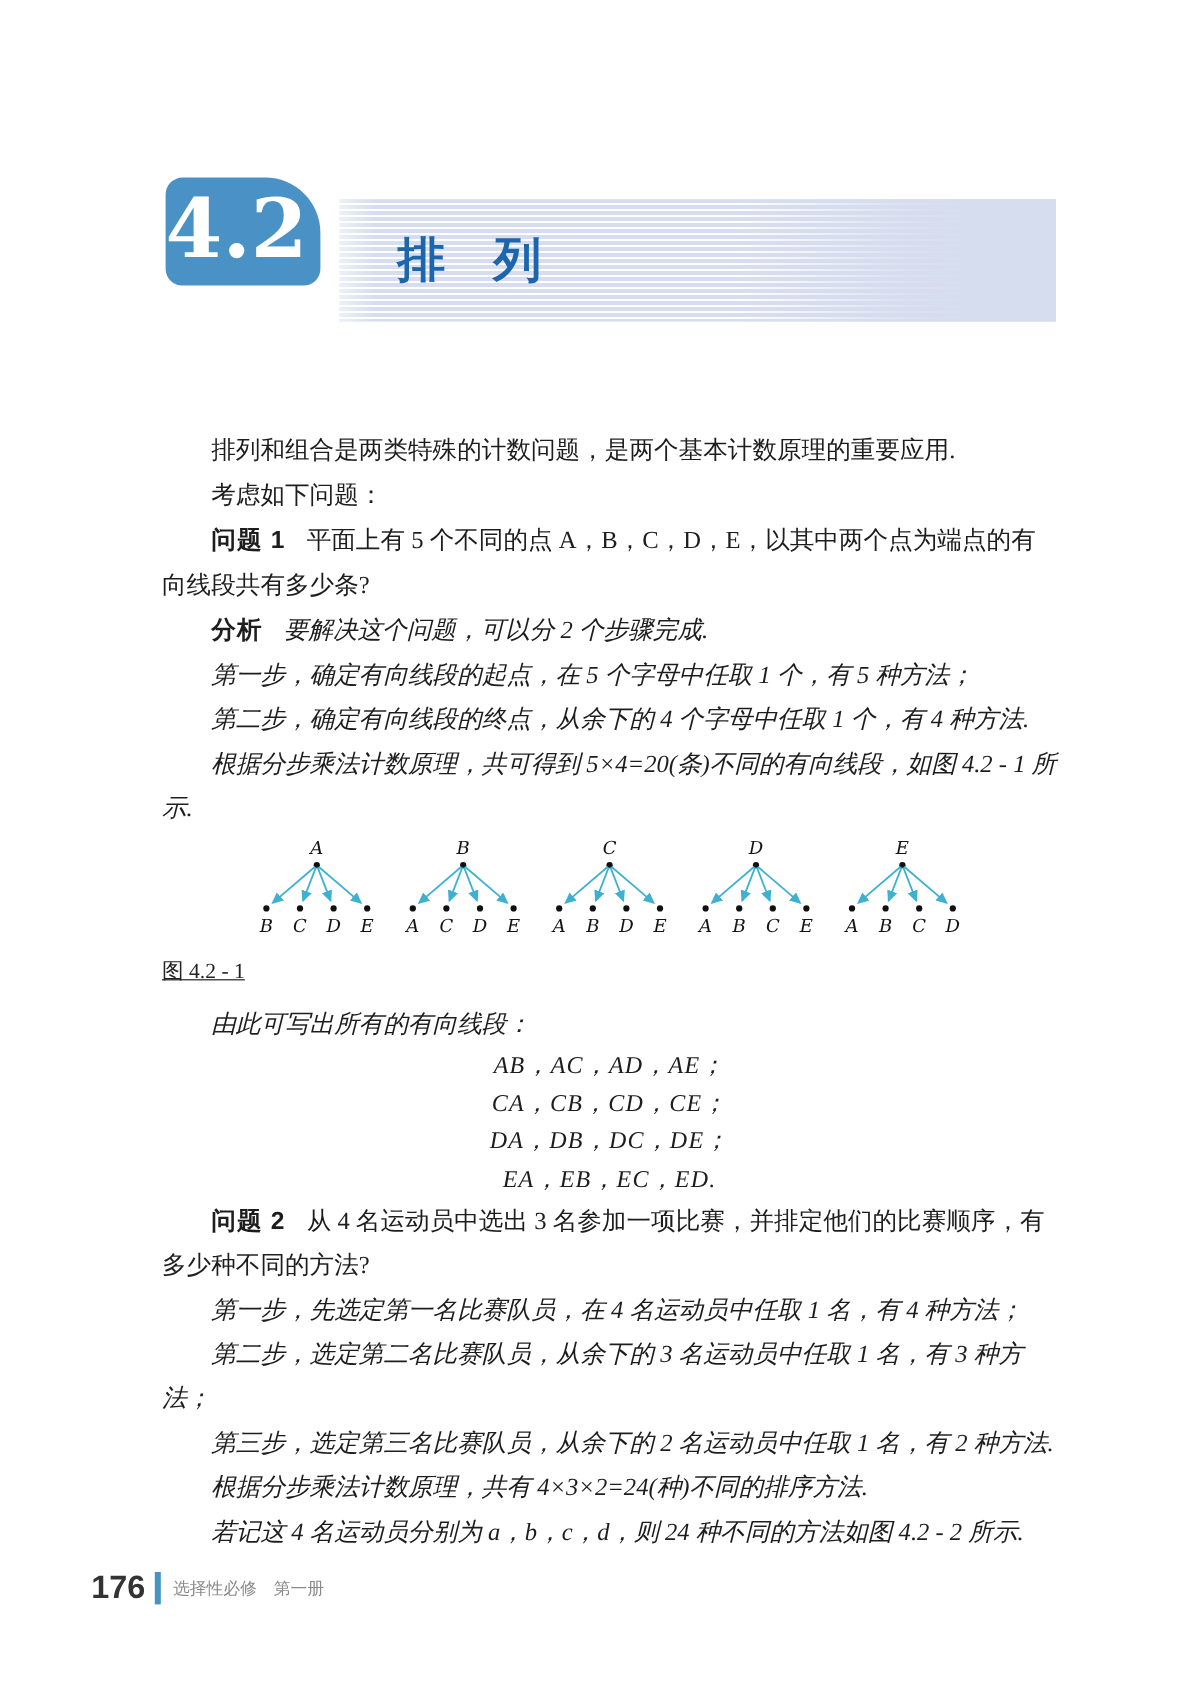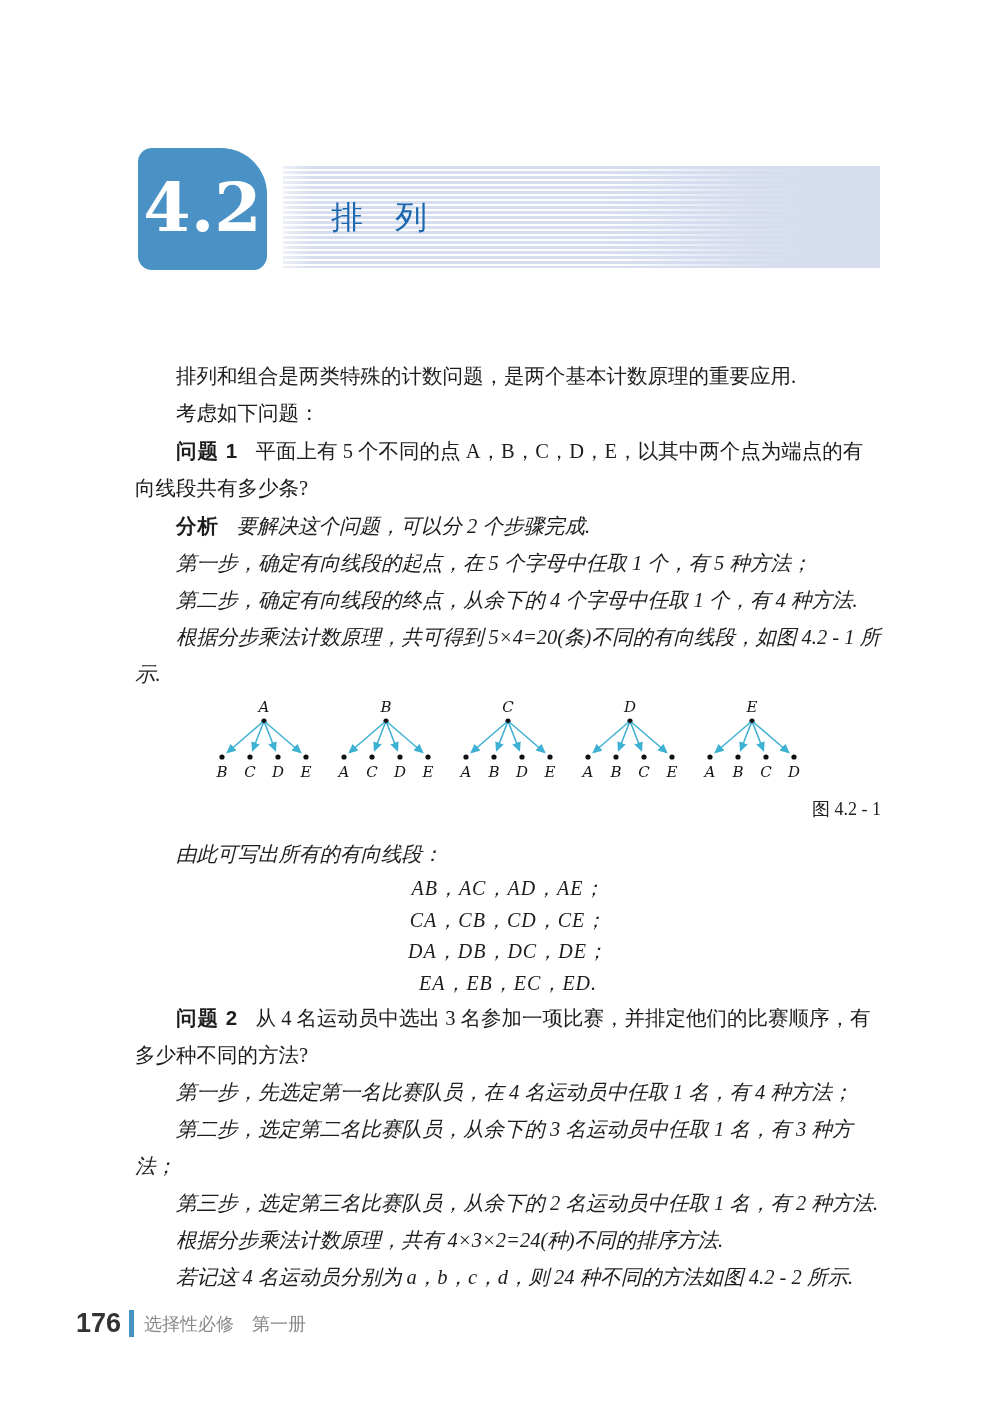--- a/index.html
+++ b/index.html
@@ -10,76 +10,76 @@
     --bar:#4493c0;
   }
   *{box-sizing:border-box;}
   html,body{margin:0;padding:0;background:#ffffff;}
   .page{
     position:relative;width:1000px;height:1422px;background:#fff;overflow:hidden;
     font-family:"Liberation Serif",serif;color:#1d1d1d;
   }
   
   .badge{
-    position:absolute;left:138px;top:148px;width:129px;height:122px;
+    position:absolute;left:138px;top:148px;width:129px;height:90px;
     background:var(--accent);border-radius:14px 46px 14px 14px;
-    display:flex;align-items:center;justify-content:center;
+    display:flex;align-items:center;justify-content:flex-start;
   }
   .badge span{
     color:#fff;font-family:"DejaVu Serif",serif;font-weight:bold;font-size:68px;line-height:1;
     padding-bottom:4px;
   }
   .band{
     position:absolute;left:283px;top:166px;width:597px;height:102px;
     background:
       linear-gradient(90deg, rgba(255,255,255,0.55) 0px, rgba(255,255,255,0) 30px),
       linear-gradient(90deg, rgba(214,221,238,0) 0%, rgba(214,221,238,0) 55%, rgba(214,221,238,0.85) 78%, var(--band) 88%),
       repeating-linear-gradient(180deg, var(--band) 0px, var(--band) 3px, #ffffff 3px, #ffffff 5px);
     display:flex;align-items:center;
   }
   .band-title{
-    margin:0 0 0 48px;font-size:32px;line-height:1;font-weight:normal;
+    margin:0 0 0 48px;font-size:40px;line-height:1;font-weight:bold;
     color:var(--title-color);font-family:"Liberation Serif",serif;
   }
   
   .content{
     position:absolute;left:135px;top:358px;width:746px;
     font-size:20.5px;line-height:37px;
   }
   .content p{margin:0;text-indent:2em;}
   .kai{font-style:italic;}
   .lbl{
     font-family:"Liberation Sans",sans-serif;font-weight:bold;font-style:normal;
     margin-right:0.85em;letter-spacing:1px;
   }
   
   figure{margin:6px 0 8px 0;}
   .trees{display:flex;justify-content:center;gap:10px;}
   .trees svg{display:block;}
   .trees text{font-family:"DejaVu Serif",serif;font-style:italic;font-size:15px;fill:#141414;}
   .trees circle{fill:#111;}
   .caption{
-    text-align:right;font-size:18px;color:#222;margin-top:8px;font-style:normal;
+    text-align:left;font-size:18px;color:#222;margin-top:8px;font-style:normal;text-decoration:underline;
   }
   
   .seglist{margin:0;font-family:Liberation Serif, serif;}
   .segline{
     text-align:center;font-style:italic;line-height:31.6px;font-size:20px;letter-spacing:1px;
   }
   
   .footer{
     position:absolute;left:76px;top:1308px;display:flex;align-items:center;
   }
   .pagenum{
     font-family:"Liberation Sans",sans-serif;font-size:27px;font-weight:600;color:#333;
   }
   .fbar{
     display:inline-block;width:5px;height:27px;background:var(--bar);margin:0 10px 0 8px;
   }
-  .ftext{font-size:18px;color:#8a8a8a;}
+  .ftext{font-size:14px;color:#8a8a8a;}
 </style>
 </head>
 <body>
 
 <div class="page">
 
   <div class="badge">
     <span>4.2</span>
   </div>
   <div class="band">

